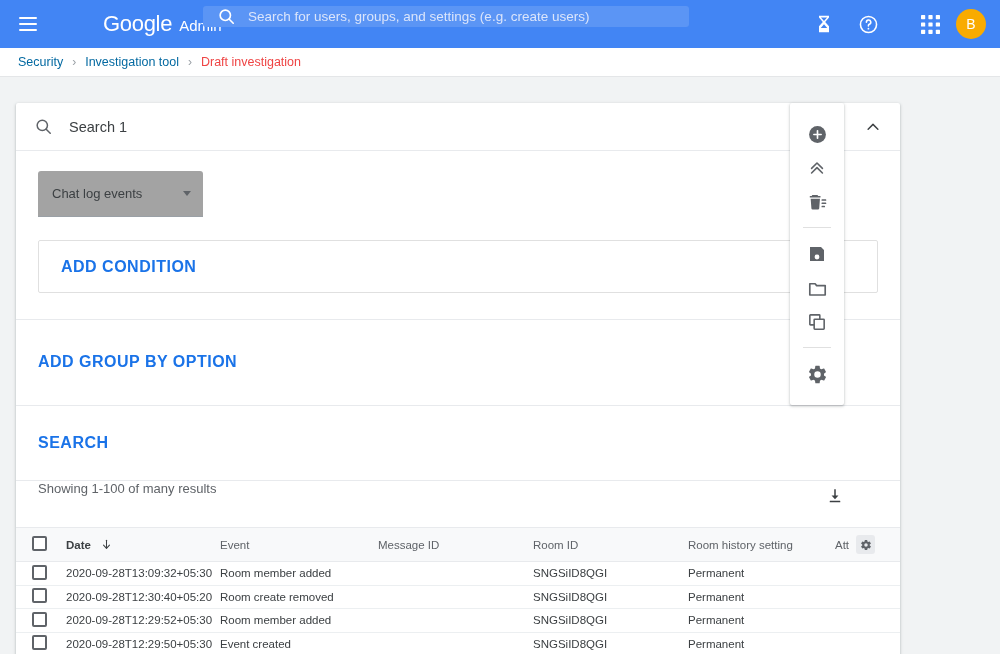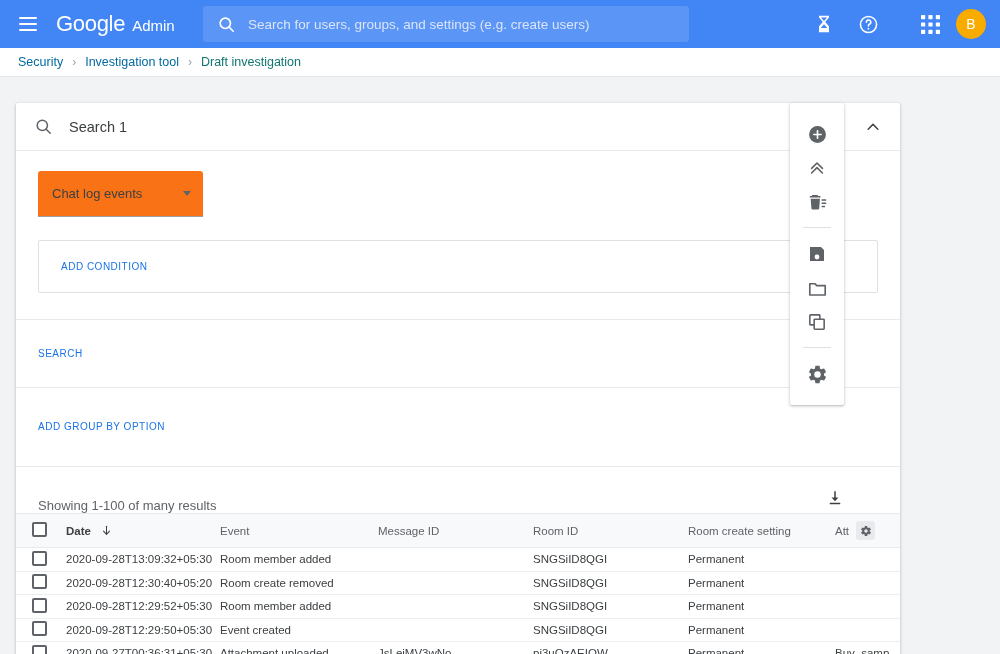--- a/index.html
+++ b/index.html
@@ -24,28 +24,29 @@
     width: 24px; height: 24px;
     margin-right: 16px;
     display: flex; flex-direction: column; justify-content: center;
     gap: 4px; cursor: pointer;
   }
   .hamburger span { display: block; height: 2px; width: 18px; background: #fff; border-radius: 1px; margin-left: 3px; }
   .brand { display: flex; align-items: baseline; white-space: nowrap; }
   .brand-google {
     font-size: 22px; color: #fff; font-weight: 500;
     letter-spacing: -0.3px;
+    margin-left: 47px;
   }
   .brand-product {
     font-size: 15px; color: #fff; font-weight: 400;
     margin-left: 7px; letter-spacing: 0px;
   }
   .omnibox {
     position: absolute; left: 203px; top: 6px;
-    width: 486px; height: 36px;
+    width: 486px; height: 21px;
     background: #5b95f5;
     border-radius: 3px;
     display: flex; align-items: center;
     padding: 0 14px;
   }
   .omnibox .mag { margin-right: 12px; flex: 0 0 auto; display:flex; }
   .omnibox input {
     flex: 1; background: transparent; border: none; outline: none;
     color: #fff; font-size: 13.5px;
     font-family: "Liberation Sans", sans-serif;
@@ -71,21 +72,21 @@
   }
 
   
   .breadcrumb-bar {
     height: 29px; background: #fff;
     display: flex; align-items: center;
     padding-left: 18px;
     border-bottom: 1px solid #e4e6e8;
   }
   .crumb { font-size: 12.5px; color: #0369a1; cursor: pointer; }
-  .crumb.last { color: #0f766e; }
+  .crumb.last { color: #ef4444; }
   .crumb-sep {
     font-size: 12px; color: #9aa0a6; margin: 0 9px;
     display: inline-block; transform: translateY(-0.5px);
   }
 
   
   .page {
     position: relative;
     width: 872px; height: 577px;
     background: #f1f3f4;
@@ -114,21 +115,21 @@
   .hdr-btn {
     width: 26px; height: 26px; display: flex;
     align-items: center; justify-content: center; cursor: pointer;
   }
 
   .card-section { border-bottom: 1px solid #e8eaed; }
 
   .sec-filters { padding: 20px 22px 26px 22px; }
   .select-box {
     width: 165px; height: 46px;
-    background: #f97316;
+    background: #a3a3a3;
     border-bottom: 1px solid #9aa0a6;
     border-radius: 3px 3px 0 0;
     display: flex; align-items: center;
     padding: 0 12px 0 14px;
     cursor: pointer;
   }
   .select-label { font-size: 13px; color: #3c4043; flex: 1; }
   .caret {
     width: 0; height: 0;
     border-left: 4.5px solid transparent;
@@ -138,31 +139,31 @@
 
   .cond-box {
     margin-top: 23px;
     border: 1px solid #e0e0e0;
     border-radius: 2px;
     height: 53px;
     display: flex; align-items: center;
     padding-left: 14px;
   }
   .link-btn {
-    font-size: 10px; color: #1a73e8; font-weight: 400;
+    font-size: 16px; color: #1a73e8; font-weight: 700;
     letter-spacing: .5px; cursor: pointer;
     background: none; border: none; padding: 6px 8px;
     font-family: "Liberation Sans", sans-serif;
   }
 
   .sec-group { padding: 27px 22px 28px 14px; }
   .sec-search { padding: 22px 22px 22px 14px; }
 
   .results-bar {
-    height: 46px; display: flex; align-items: flex-end;
+    height: 46px; display: flex; align-items: flex-start;
     padding: 0 16px 0 22px;
   }
   .results-text { font-size: 13px; color: #5f6368; flex: 1; }
   .res-btn {
     width: 30px; height: 30px; display: flex; align-items: center;
     justify-content: center; cursor: pointer; margin-left: 4px;
   }
 
   
   table.results { width: 100%; border-collapse: collapse; table-layout: fixed; }
@@ -330,26 +331,26 @@
       <div class="select-box">
         <span class="select-label">Chat log events</span>
         <span class="caret"></span>
       </div>
 
       <div class="cond-box">
         <button class="link-btn">ADD CONDITION</button>
       </div>
     </div>
 
+    <div class="card-section sec-group">
+      <button class="link-btn">ADD GROUP BY OPTION</button>
+    </div>
+
     <div class="card-section sec-search">
       <button class="link-btn">SEARCH</button>
-    </div>
-
-    <div class="card-section sec-group">
-      <button class="link-btn">ADD GROUP BY OPTION</button>
     </div>
 
     <div class="results-bar">
       <span class="results-text">Showing 1-100 of many results</span>
       <div class="res-btn">
         <svg width="18" height="18" viewBox="0 0 24 24" fill="#3c4043">
           <path d="M11 3h2v8.2h3.6L12 16.4 7.4 11.2H11V3z"></path>
             <rect x="5" y="18.4" width="14" height="2" rx="0.4"></rect>
         </svg>
       </div>
@@ -374,21 +375,21 @@
                 <svg width="13" height="13" viewBox="0 0 24 24" fill="none" stroke="#3c4043" stroke-width="1.9" stroke-linecap="round" stroke-linejoin="round">
                   <line x1="12" y1="4" x2="12" y2="19"></line>
                     <polyline points="6.5,13 12,19 17.5,13"></polyline>
                 </svg>
               </span>
             </span>
           </th>
           <th class="col-event">Event</th>
           <th class="col-msg">Message ID</th>
           <th class="col-room">Room ID</th>
-          <th class="col-hist">Room create setting</th>
+          <th class="col-hist">Room history setting</th>
           <th class="col-att">
             <span class="att-hdr">
               <span>Att</span>
               <span class="gearbox">
                 <svg width="12" height="12" viewBox="0 0 24 24" fill="#5f6368">
                   <path d="M19.4 13c.04-.33.06-.66.06-1s-.02-.67-.07-1l2.11-1.63a.5.5 0 0 0 .12-.64l-2-3.46a.5.5 0 0 0-.6-.22l-2.49 1a7.3 7.3 0 0 0-1.7-.99l-.38-2.65A.5.5 0 0 0 14 2h-4a.5.5 0 0 0-.49.42l-.38 2.65c-.6.25-1.17.58-1.7.99l-2.49-1a.5.5 0 0 0-.6.22l-2 3.46a.5.5 0 0 0 .12.64L4.57 11c-.05.33-.07.66-.07 1s.02.67.07 1l-2.11 1.63a.5.5 0 0 0-.12.64l2 3.46c.12.22.39.3.6.22l2.49-1c.53.41 1.1.74 1.7.99l.38 2.65c.04.24.25.42.49.42h4c.24 0 .45-.18.49-.42l.38-2.65c.6-.25 1.17-.58 1.7-.99l2.49 1c.21.08.48 0 .6-.22l2-3.46a.5.5 0 0 0-.12-.64L19.4 13zM12 15.5A3.5 3.5 0 1 1 12 8.5a3.5 3.5 0 0 1 0 7z"></path>
                 </svg>
               </span>
             </span>
           </th>

